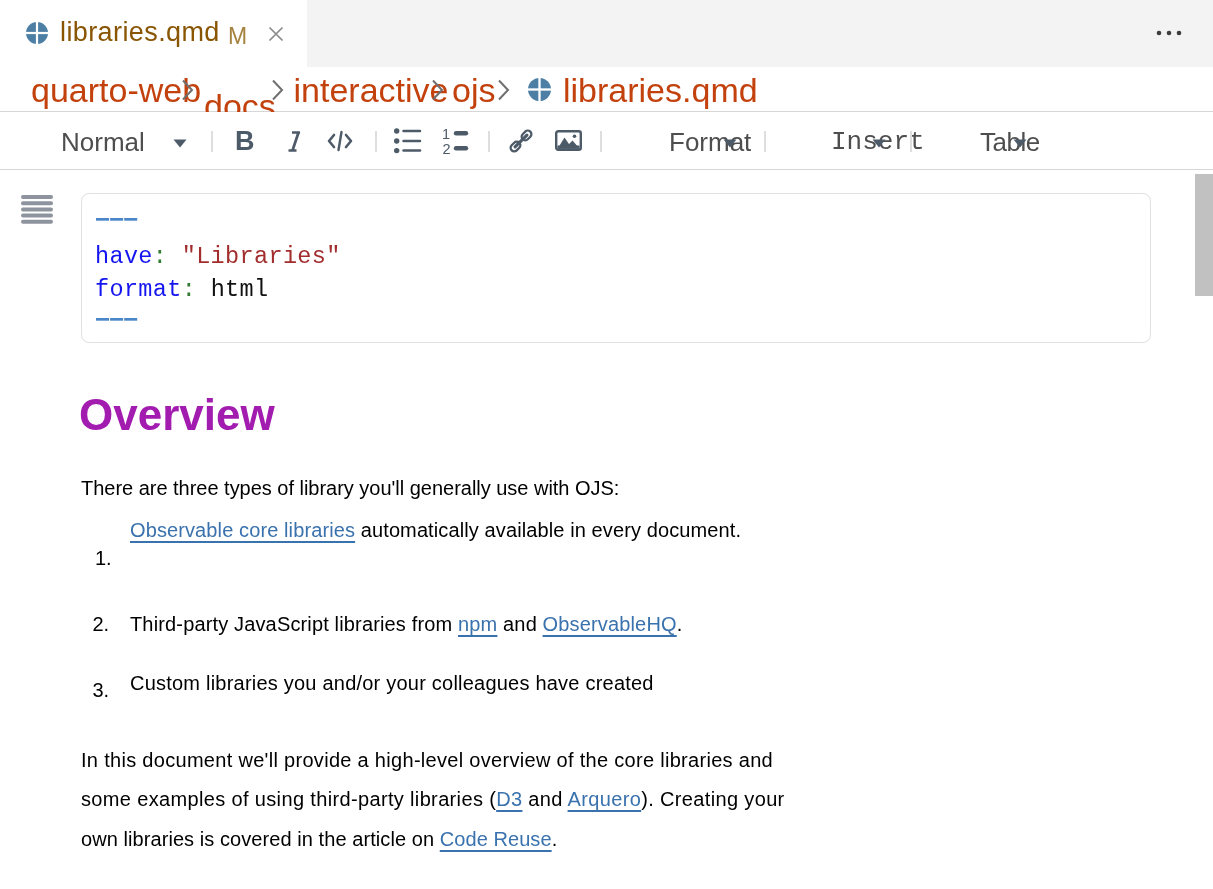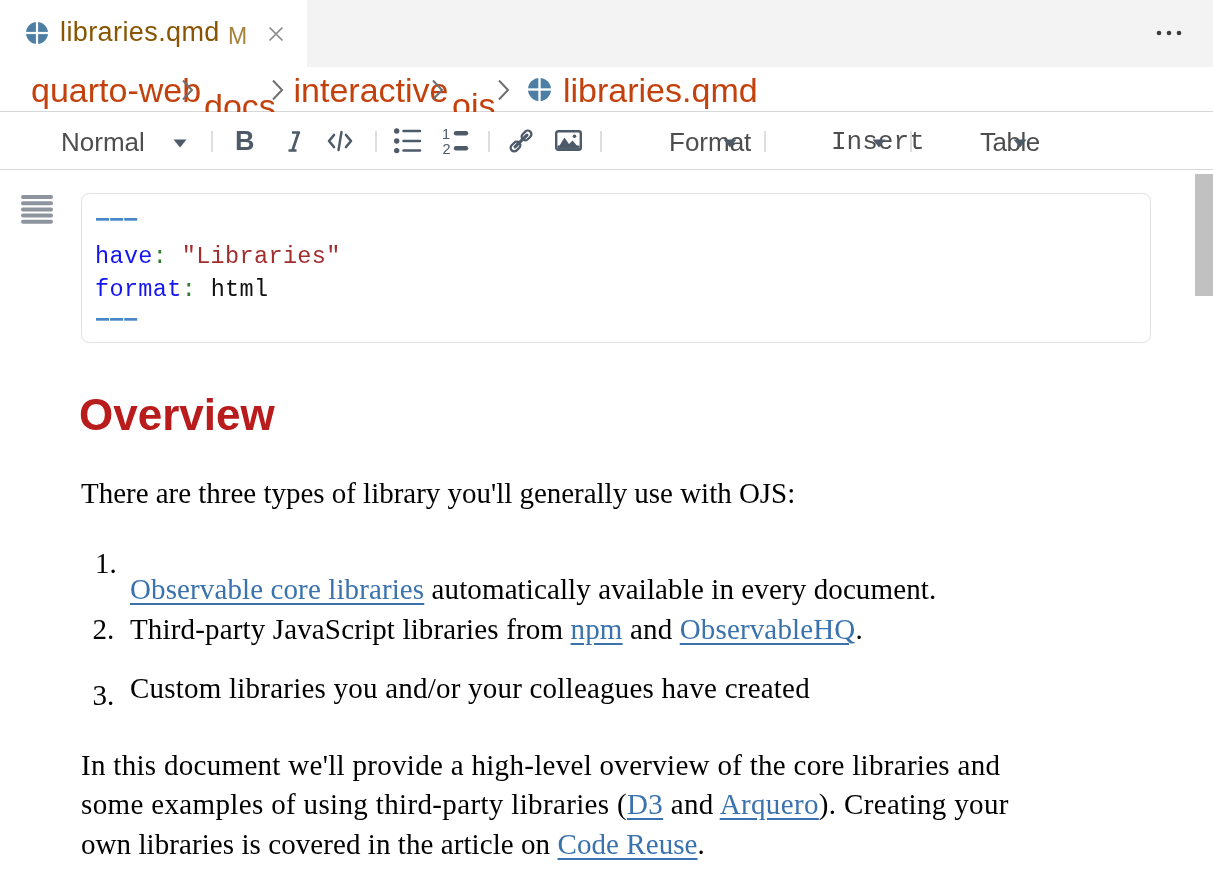--- a/index.html
+++ b/index.html
@@ -3,21 +3,21 @@
 <meta charset="utf-8">
 <style>
   * { margin:0; padding:0; box-sizing:border-box; }
   html,body { width:1213px; height:889px; background:#fff; overflow:hidden;
     font-family:"Liberation Sans", sans-serif; }
   .abs { position:absolute; }
   a { color:#3a72ae; text-decoration:underline; text-underline-offset:4px; text-decoration-thickness:2px; }
   .bct { font-size:34px; color:#c2410c; }
   .tbt { font-size:26px; color:#4e4e4e;margin-left:48px; }
   .tdiv { width:2px; height:20.5px; background:#dedede; top:131px; }
-  .body { font-size:29px; color:#000; white-space:nowrap;font-family:Liberation Serif, serif; }
+  .body { font-size:20px; color:#000; white-space:nowrap; }
   .mono { font-family:"Liberation Mono",monospace; font-size:23.5px; line-height:1; white-space:pre; }
 </style>
 </head>
 <body>
 
 <div class="abs" style="left:0;top:0;width:1213px;height:67px;background:#f3f3f3;">
   <div class="abs" style="left:0;top:0;width:307px;height:67px;background:#ffffff;"></div>
   <svg class="abs" style="left:26px;top:22px;" width="22" height="22" viewBox="0 0 22 22">
     <circle cx="11" cy="11" r="11" fill="#4d7fa5"></circle>
     <rect x="9.9" y="0" width="2.2" height="22" fill="#fff"></rect>
@@ -41,21 +41,21 @@
     <path d="M2 1.5 L11 11 L2 20.5" stroke="#6f6f6f" stroke-width="2" fill="none"></path>
   </svg>
 <span class="abs bct" style="left:204px;top:71px;margin-top:16px;">docs</span>
 <svg class="abs" style="left:270.5px;top:79px;" width="13" height="22" viewBox="0 0 13 22">
     <path d="M2 1.5 L11 11 L2 20.5" stroke="#6f6f6f" stroke-width="2" fill="none"></path>
   </svg>
 <span class="abs bct" style="left:293.5px;top:71px;">interactive</span>
 <svg class="abs" style="left:430.5px;top:79px;" width="13" height="22" viewBox="0 0 13 22">
     <path d="M2 1.5 L11 11 L2 20.5" stroke="#6f6f6f" stroke-width="2" fill="none"></path>
   </svg>
-<span class="abs bct" style="left:452px;top:86px;">ojs</span>
+<span class="abs bct" style="left:452px;top:71px;">ojs</span>
 <svg class="abs" style="left:497px;top:79px;" width="13" height="22" viewBox="0 0 13 22">
     <path d="M2 1.5 L11 11 L2 20.5" stroke="#6f6f6f" stroke-width="2" fill="none"></path>
   </svg>
 <svg class="abs" style="left:528px;top:78px;" width="23" height="23" viewBox="0 0 22 22">
   <circle cx="11" cy="11" r="11" fill="#4d7fa5"></circle>
   <rect x="9.9" y="0" width="2.2" height="22" fill="#fff"></rect>
   <rect x="0" y="9.9" width="22" height="2.2" fill="#fff"></rect>
 </svg>
 <span class="abs bct" style="left:563px;top:71px;">libraries.qmd</span>
 
@@ -136,26 +136,26 @@
 <div class="abs mono" style="left:95px;top:244.5px;letter-spacing:0.35px;"><span style="color:#1515f0;">have</span><span style="color:#317c31;">:</span> <span style="color:#a22d2d;">"Libraries"</span></div>
 <div class="abs mono" style="left:95px;top:277.5px;letter-spacing:0.35px;"><span style="color:#1515f0;">format</span><span style="color:#317c31;">:</span> <span style="color:#111;">html</span></div>
 <svg class="abs" style="left:95.8px;top:317.6px;" width="42" height="3" viewBox="0 0 42 3">
     <rect x="0" y="0" width="13" height="2.7" fill="#4a86c8"></rect>
     <rect x="14.1" y="0" width="13" height="2.7" fill="#4a86c8"></rect>
     <rect x="28.2" y="0" width="13" height="2.7" fill="#4a86c8"></rect>
   </svg>
 
 <div class="abs" style="left:1195px;top:174px;width:18px;height:122px;background:#c1c1c1;"></div>
 
-<div class="abs" style="left:79px;top:390px;font-size:44px;font-weight:bold;color:#b91c1c;">Overview</div>
+<div class="abs" style="left:79px;top:390px;font-size:44px;font-weight:bold;color:#a21caf;">Overview</div>
 
 <div class="abs body" style="left:81px;top:477px;letter-spacing:-0.02px;">There are three types of library you'll generally use with OJS:</div>
 
 <div class="abs body" style="left:95px;top:547px;">1.</div>
-<div class="abs body" style="left:130px;top:573px;letter-spacing:0.11px;"><a>Observable core libraries</a> automatically available in every document.</div>
+<div class="abs body" style="left:130px;top:519px;letter-spacing:0.11px;"><a>Observable core libraries</a> automatically available in every document.</div>
 
 <div class="abs body" style="left:92.5px;top:613px;">2.</div>
 <div class="abs body" style="left:130px;top:613px;letter-spacing:0.15px;">Third-party JavaScript libraries from <a>npm</a> and <a>ObservableHQ</a>.</div>
 
 <div class="abs body" style="left:92.5px;top:679px;">3.</div>
 <div class="abs body" style="left:130px;top:672px;letter-spacing:0.22px;">Custom libraries you and/or your colleagues have created</div>
 
 <div class="abs body" style="left:81px;top:749px;letter-spacing:0.30px;text-align:center;">In this document we'll provide a high-level overview of the core libraries and</div>
 <div class="abs body" style="left:81px;top:788px;letter-spacing:0.35px;">some examples of using third-party libraries (<a>D3</a> and <a>Arquero</a>). Creating your</div>
 <div class="abs body" style="left:81px;top:828px;letter-spacing:0.07px;">own libraries is covered in the article on <a>Code Reuse</a>.</div>

